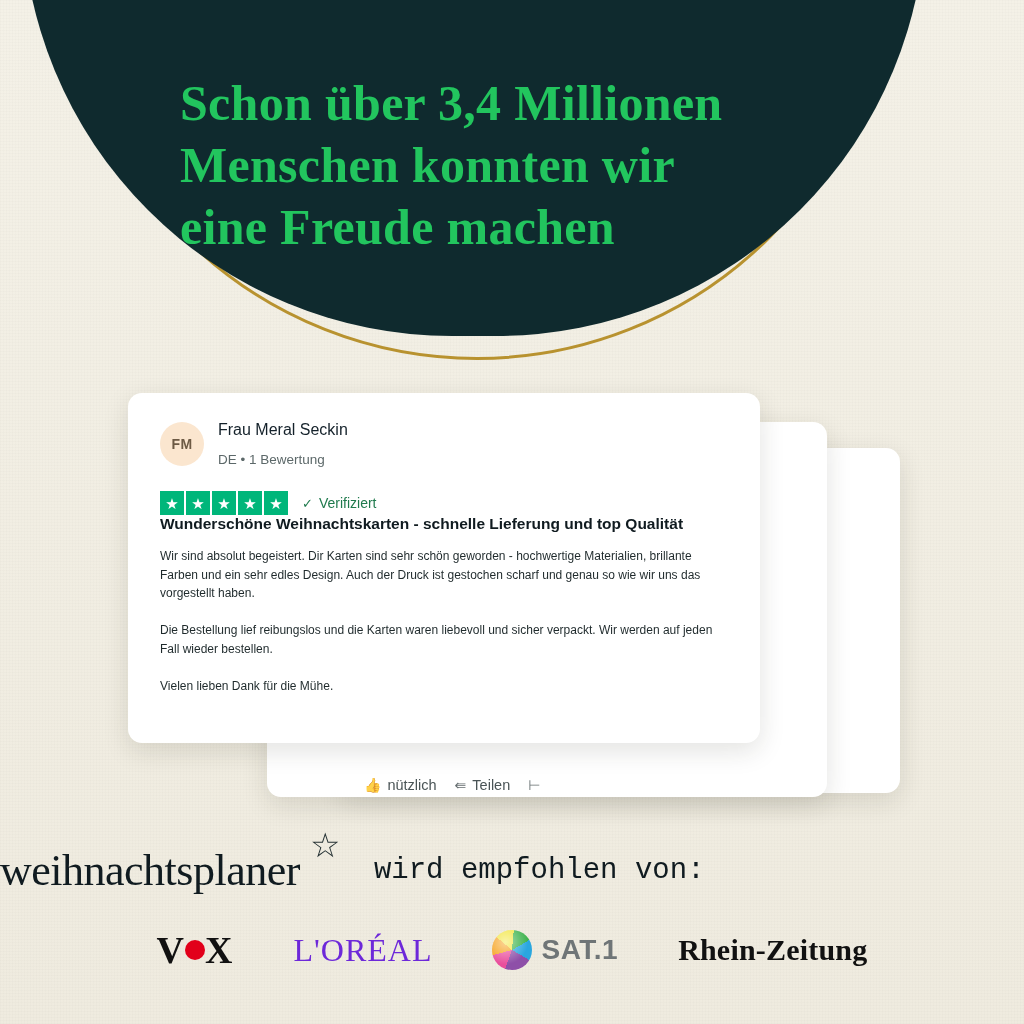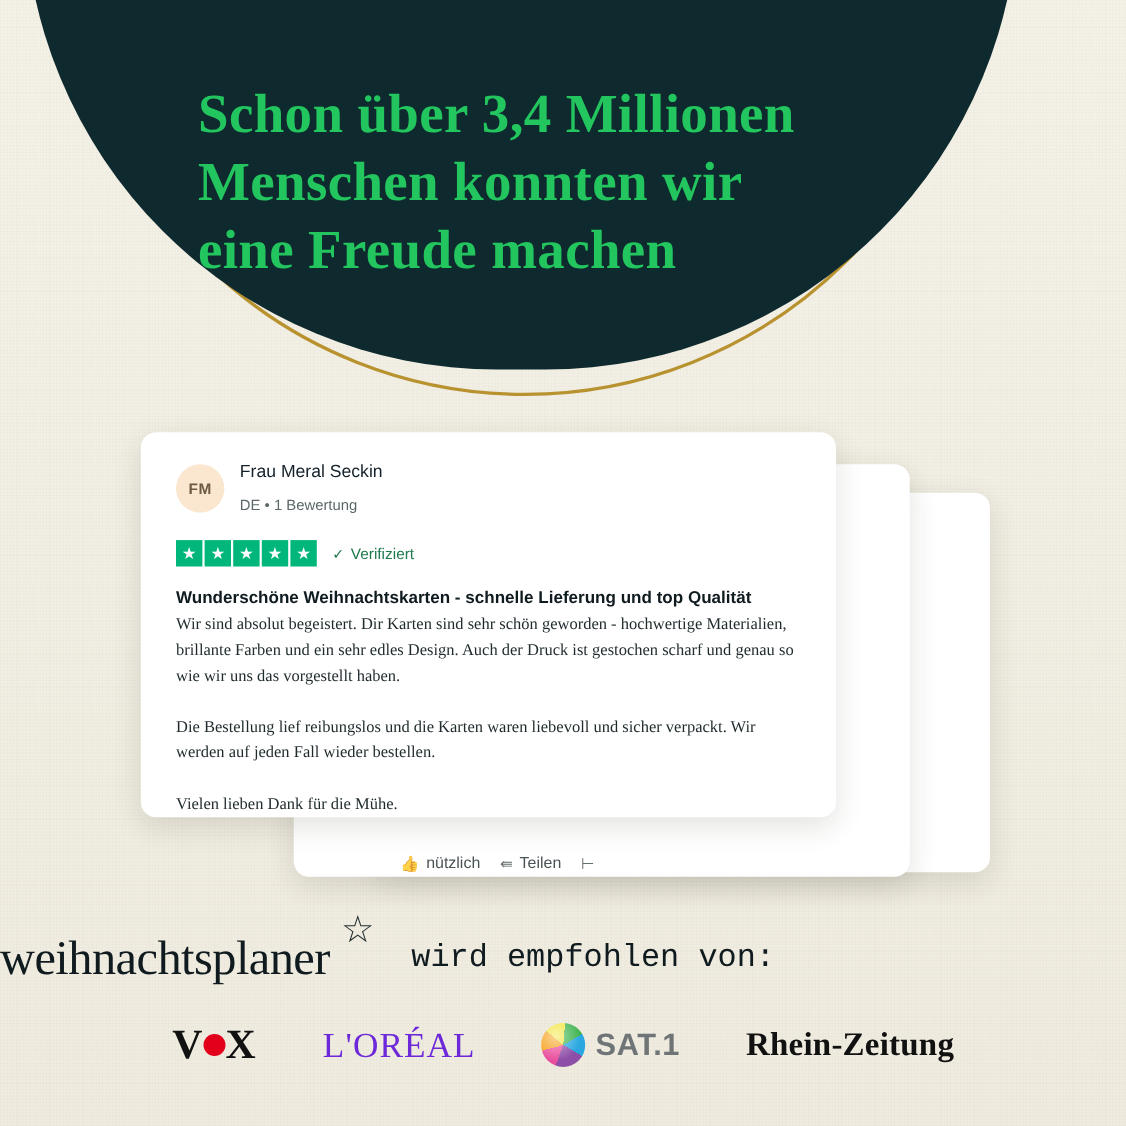--- a/index.html
+++ b/index.html
@@ -172,32 +172,30 @@
   .verified {
     display: flex;
     align-items: center;
     gap: 6px;
     color: #1f7a4d;
     font-size: 14px;
   }
   .verified-check { font-size: 13px; }
 
   .review-title {
-    margin-top: 20px;
     font-size: 15.5px;
     font-weight: bold;
     color: #101b20;
   }
   .review-body {
-    margin-top: 4px;
-    font-size: 15px;
+    margin-top: 14px;
+    font-size: 12px;
     line-height: 1.55;
     color: #1f2a2c;
     white-space: pre-line;
-    font-family: Liberation Serif, serif;
   }
 
   
   .brand-row {
     position: absolute;
     left: 0;
     top: 845px;
     width: 1024px;
     display: flex;
     align-items: center;

